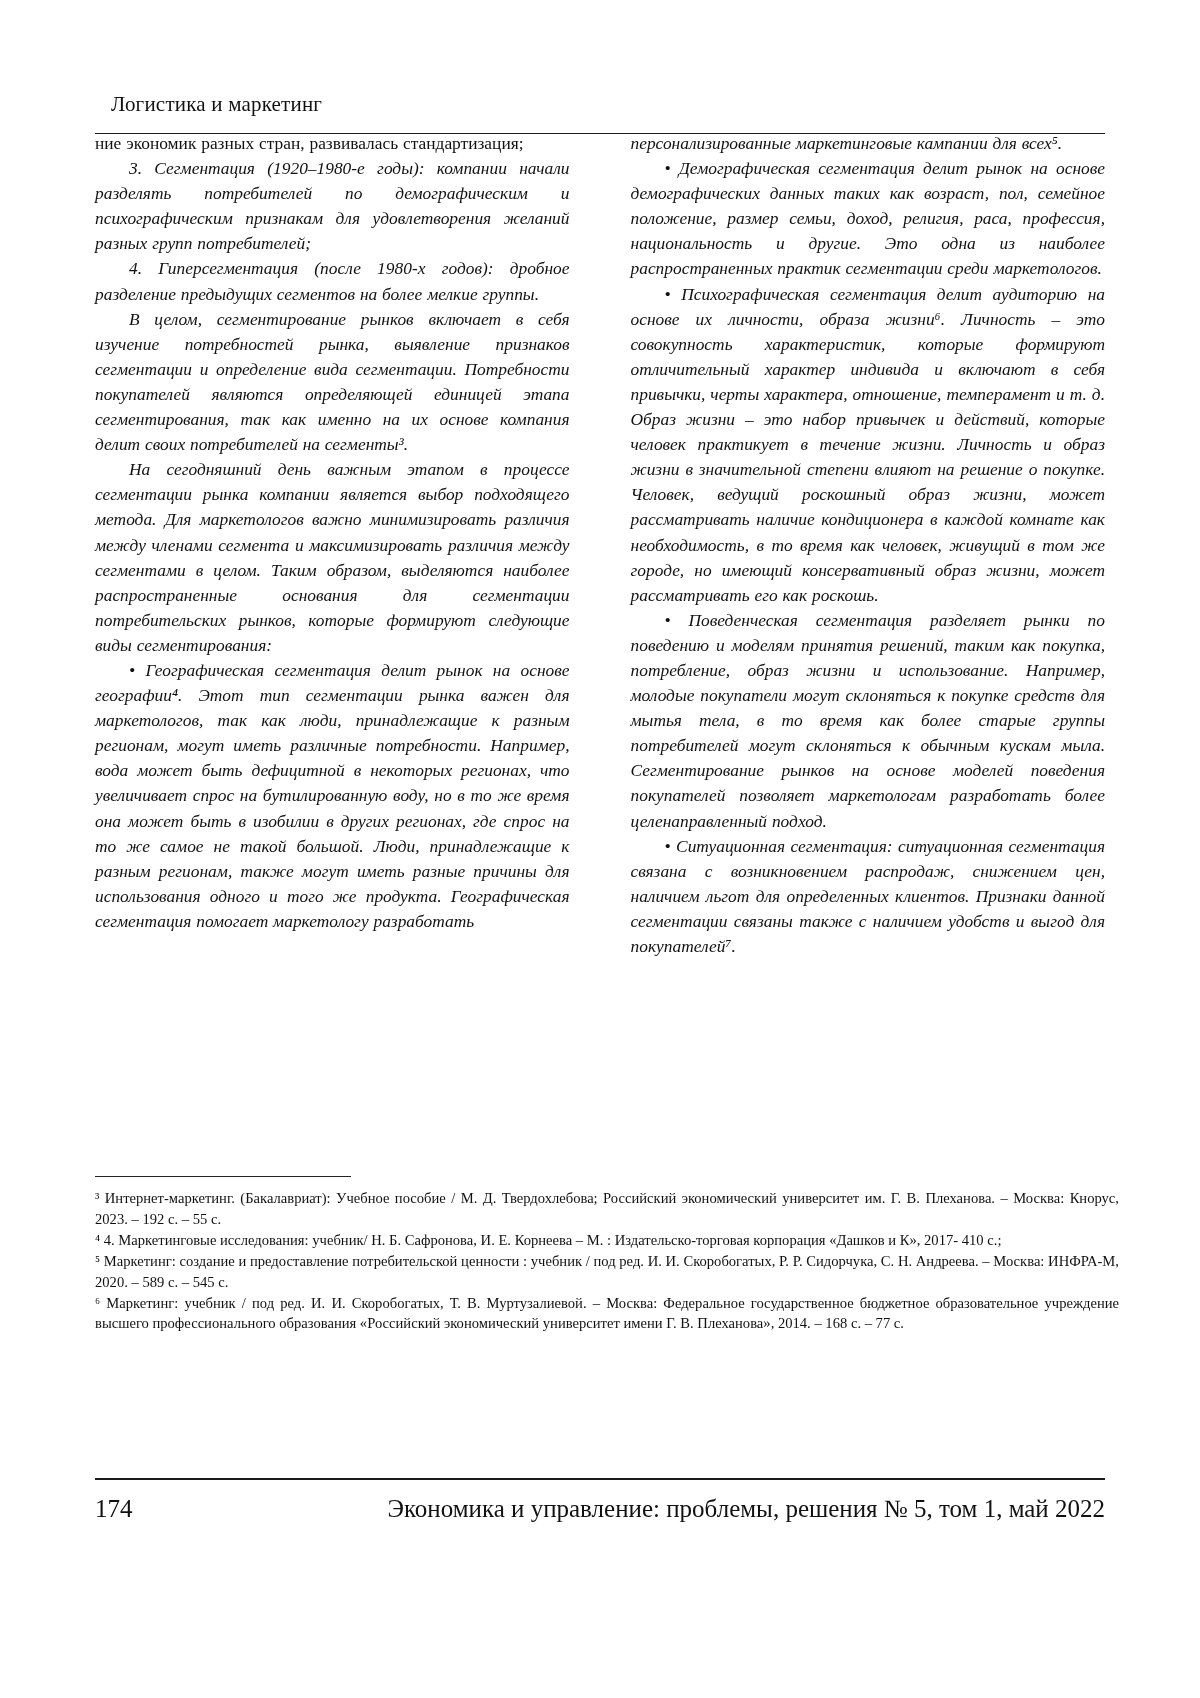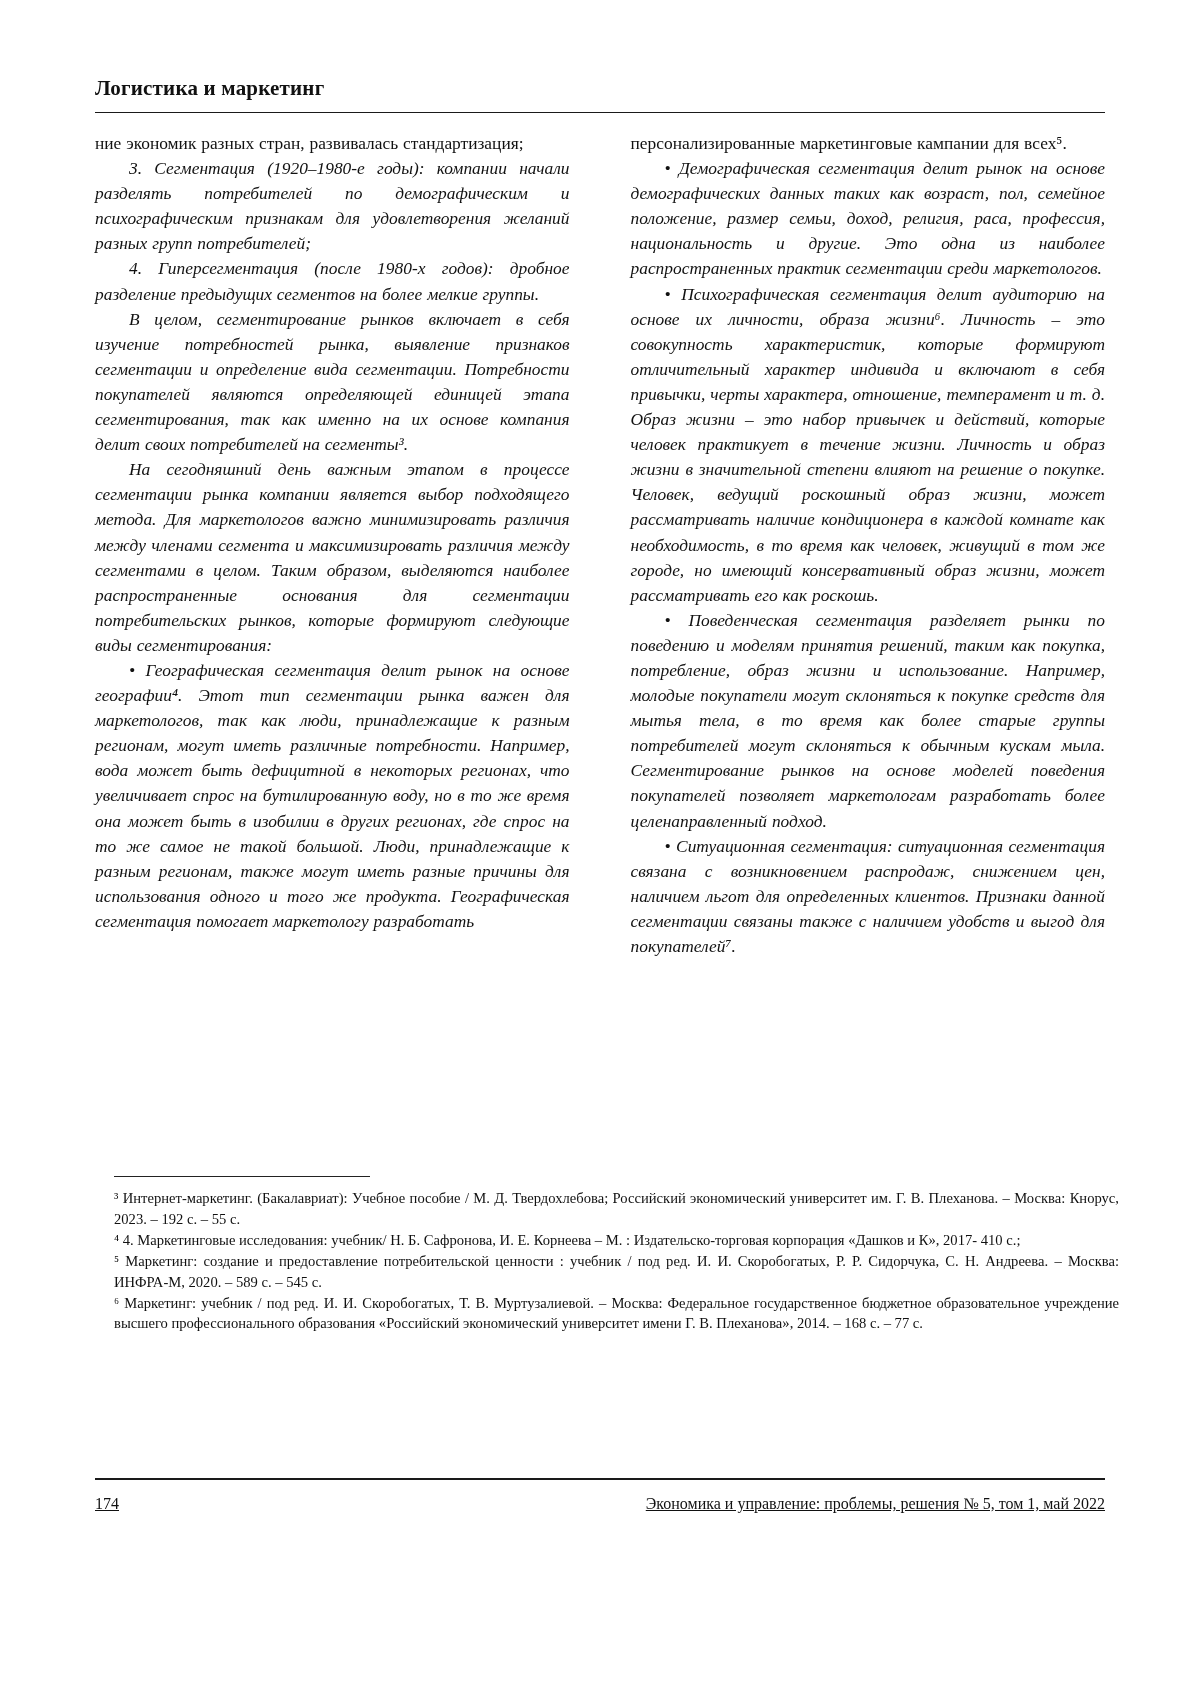--- a/index.html
+++ b/index.html
@@ -12,23 +12,23 @@
     font-family: "Liberation Serif", "DejaVu Serif", serif;
     color: #111111;
     overflow: hidden;
     box-sizing: border-box;
   }
   .header {
     position: absolute;
     left: 95px; right: 95px; top: 76px;
   }
   .section-title {
-    margin: 0;
+    margin: 16px;
     font-size: 21px;
-    font-weight: bold;
+    font-weight: normal;
     letter-spacing: 0.2px;
   }
   .header-rule {
     margin-top: 11px;
     border-top: 1.5px solid #1a1a1a;
     height: 0;
   }
   .columns {
     position: absolute;
     left: 95px; right: 95px; top: 131px;
@@ -38,24 +38,24 @@
   .col { flex: 1 1 0; min-width: 0; }
   .col p {
     margin: 0;
     font-size: 17.4px;
     line-height: 25.1px;
     text-align: justify;
     word-spacing: 0.5px;
   }
   .col p.ind  { text-indent: 34px; font-style: italic; }
   .col p.hang { padding-left: 34px; text-indent: -34px; }
-  .col p.noind { text-indent: 0; }
+  .col p.noind { text-indent: 0; font-style: italic; }
   .footnotes {
     position: absolute;
-    left: 95px; right: 81px; top: 1176px; margin-left: 19px;
+    left: 95px; right: 81px; top: 1176px;
   }
   .footnote-rule {
     width: 256px;
     border-top: 1.2px solid #222222;
     height: 0;
     margin-bottom: 11px;
   }
   .footnotes p {
     margin: 0;
     font-size: 14.6px;
@@ -68,22 +68,21 @@
   }
   .footer-rule {
     border-top: 2px solid #1a1a1a;
     height: 0;
     margin-bottom: 15px;
   }
   .footer-row {
     display: flex;
     justify-content: space-between;
     align-items: flex-end;
-    font-size: 16px;
-    text-decoration: underline;
+    font-size: 25px;
   }
 </style>
 </head>
 <body>
 
 <div class="page">
 
   <header class="header">
     <h1 class="section-title">Логистика и маркетинг</h1>
     <div class="header-rule"></div>

